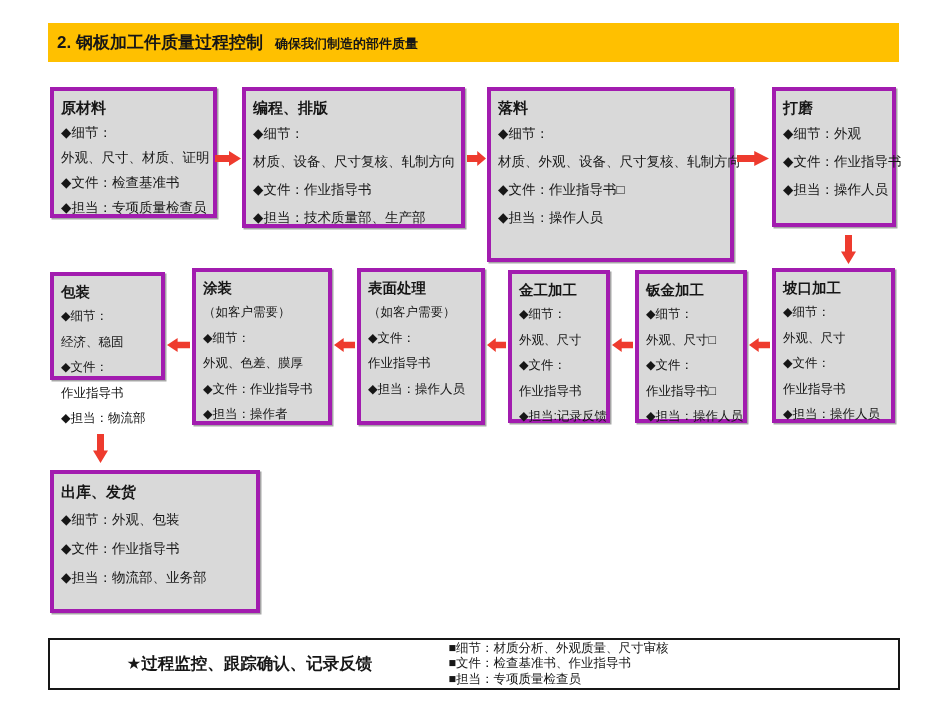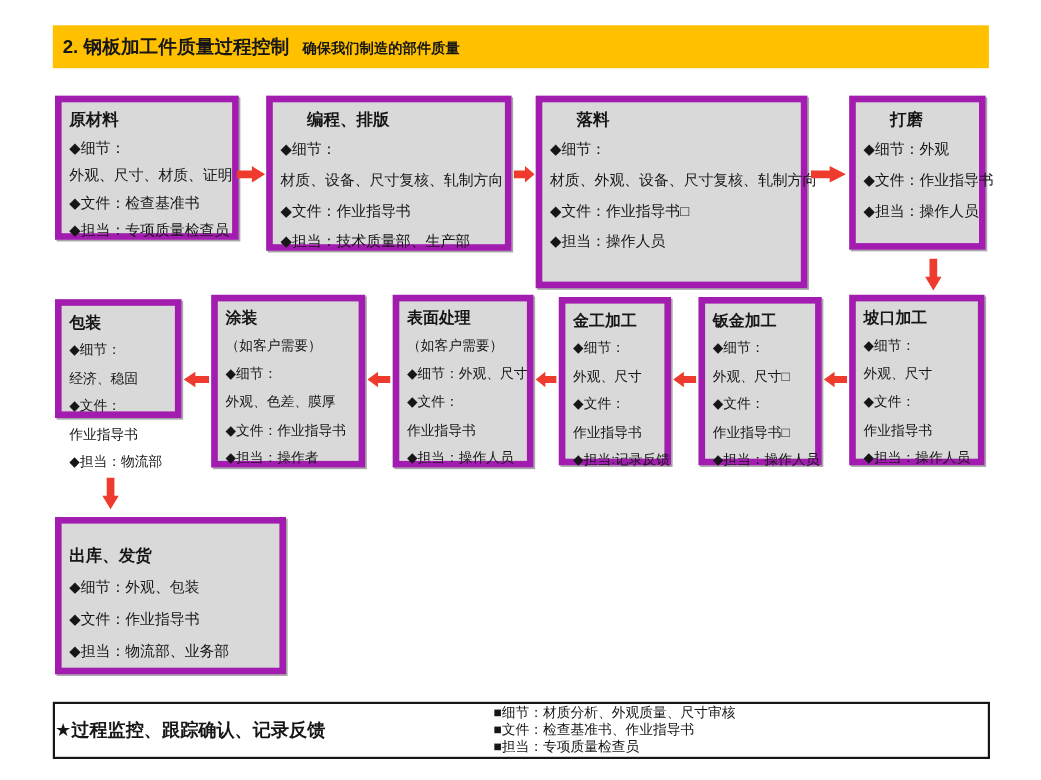--- a/index.html
+++ b/index.html
@@ -15,47 +15,47 @@
     background:var(--header-bg,#FFC000);
     display:flex; align-items:center; gap:12px;
     padding-left:9px; box-sizing:border-box;
   }
   .header-title { font-size:17px; font-weight:bold; white-space:nowrap; }
   .header-subtitle { font-size:13px; font-weight:bold; white-space:nowrap; padding-top:3px; }
 
   
   .pbox {
     position:absolute; background:var(--box-fill,#D9D9D9);
-    border:6px solid #a21caf; box-sizing:border-box;
+    border:4px solid #a21caf; box-sizing:border-box;
     padding:5px 7px 0 7px;
     box-shadow:1.5px 1.5px 0 rgba(0,0,0,0.35);
   }
   .pbox-title { font-weight:bold; white-space:nowrap; }
   .pbox-lines div { white-space:nowrap; }
 
-  .b-r1 .pbox-title { font-size:15px; line-height:24px;margin-left:24px; }
+  .b-r1 .pbox-title { font-size:15px; line-height:24px; }
   .b-r1 .pbox-lines div { font-size:13.5px; line-height:28px; }
   .b-r1s .pbox-title { font-size:15px; line-height:24px; }
   .b-r1s .pbox-lines div { font-size:13.5px; line-height:25px; }
   .b-r2 .pbox-title { font-size:14.5px; line-height:23px; }
   .b-r2 .pbox-lines div { font-size:12.5px; line-height:25.5px; }
-  .b-r3 .pbox-title { font-size:15px; line-height:26px;margin-top:12px; }
+  .b-r3 .pbox-title { font-size:15px; line-height:26px; }
   .b-r3 .pbox-lines div { font-size:13.5px; line-height:29px; }
 
   
   .arrow { position:absolute; color:var(--arrow-red,#EE3B2E); }
   .arrow svg { display:block; width:100%; height:100%; }
 
   
   .footer {
     position:absolute; left:48px; top:638px; width:852px; height:52px;
     border:2px solid #161616; box-sizing:border-box;
     background:#ffffff; display:flex;
   }
-  .footer-left { width:47%; display:flex; align-items:center; justify-content:flex-start; }
+  .footer-left { width:47%; display:flex; align-items:center; justify-content:center; }
   .footer-title { font-size:16.5px; font-weight:bold; white-space:nowrap; }
   .footer-right { flex:1; display:flex; flex-direction:column; justify-content:center; }
   .footer-right div { font-size:12.5px; line-height:15.5px; white-space:nowrap; }
 </style>
 </head>
 <body>
 
 <div class="slide">
 
   <div class="header">
@@ -148,21 +148,20 @@
         <div>外观、尺寸</div>
         <div>◆文件：</div>
         <div>作业指导书</div>
         <div>◆担当:记录反馈</div>
       </div>
   </div>
   <div class="pbox b-r2" style="left:357px;top:268px;width:128px;height:157px">
     <div class="pbox-title">表面处理</div>
     <div class="pbox-lines">
         <div>（如客户需要）</div>
-        <div>◆细节：外观、尺寸</div>
         <div>◆文件：</div>
         <div>作业指导书</div>
         <div>◆担当：操作人员</div>
       </div>
   </div>
   <div class="pbox b-r2" style="left:192px;top:268px;width:140px;height:157px">
     <div class="pbox-title">涂装</div>
     <div class="pbox-lines">
         <div>（如客户需要）</div>
         <div>◆细节：</div>

